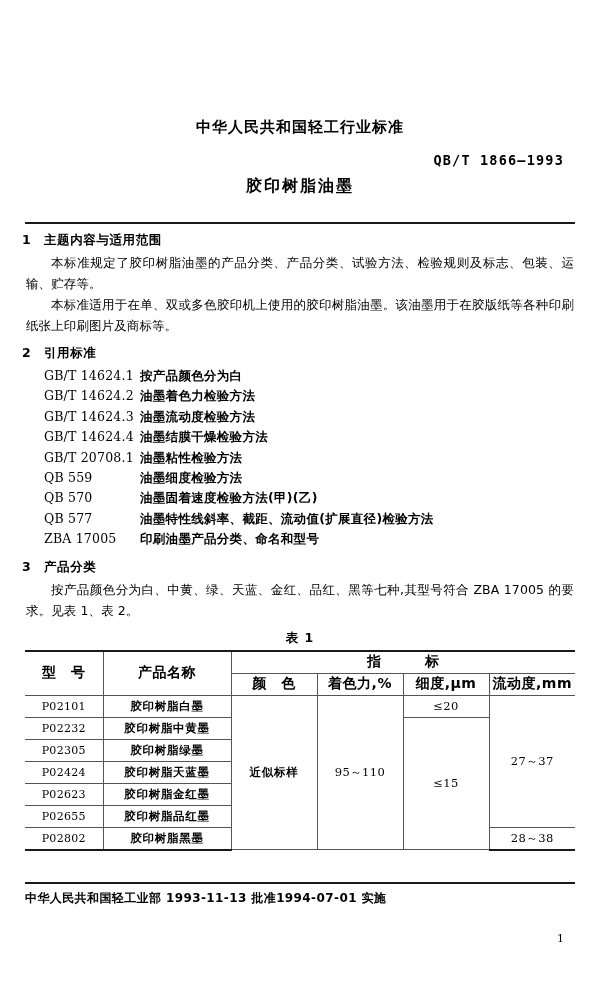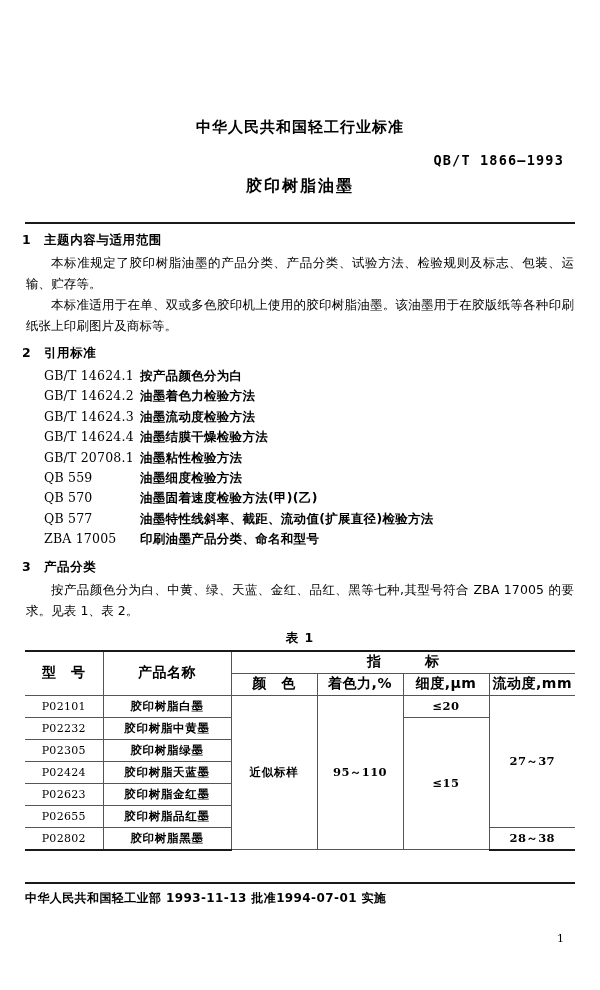--- a/index.html
+++ b/index.html
@@ -153,21 +153,21 @@
     letter-spacing: 0.3px;
   }
   table.spec .name-cell {
     font-weight: bold;
     font-family: "DejaVu Sans", "Liberation Sans", sans-serif;
     font-size: 11.5px;
     letter-spacing: 0.7px;
   }
   table.spec .num-cell {
     font-family: "DejaVu Serif", "Liberation Serif", serif;
-    font-weight: bold;
+    font-weight: normal;
     font-size: 11.5px;
     letter-spacing: 0.4px;
   }
   table.spec tr.top-edge td { border-top-width: 2px; border-top-color:#1a1a1a; }
   table.spec tr.bottom-edge td { border-bottom-width: 2px; border-bottom-color:#1a1a1a; }
   table.spec td.edge-l { border-left: none; }
   table.spec td.edge-r { border-right: none; }
 
   
   .footer-rule {

